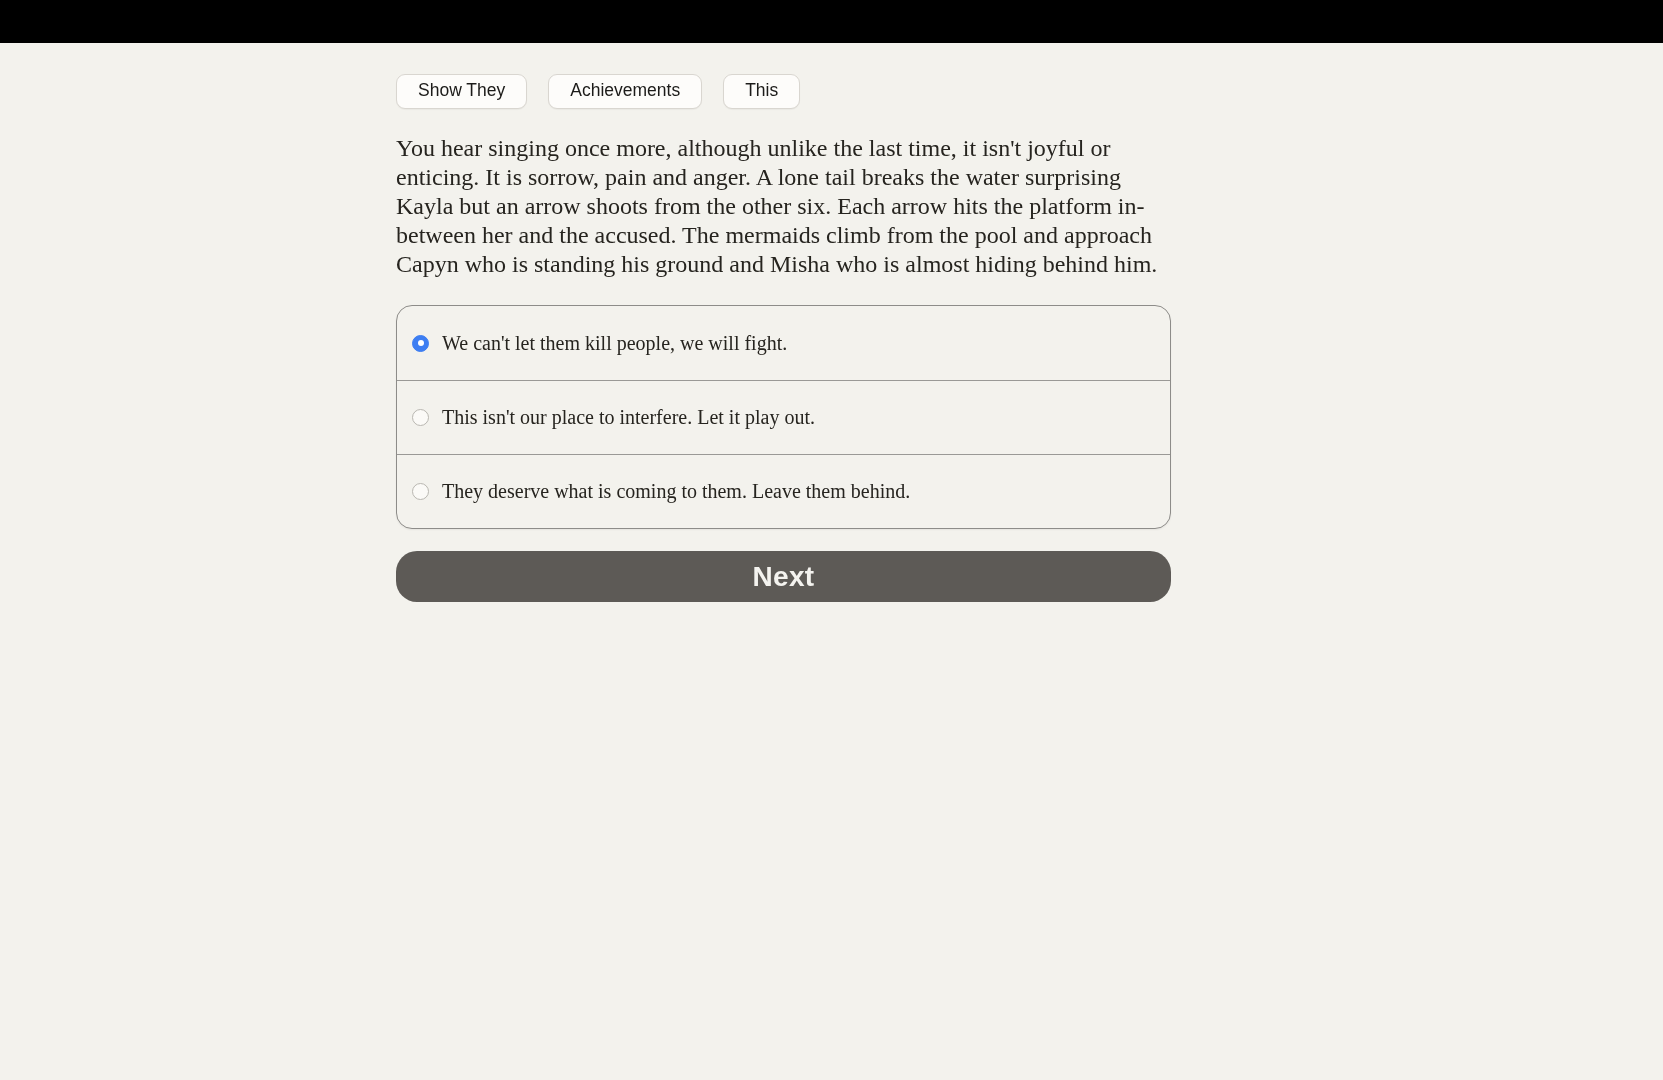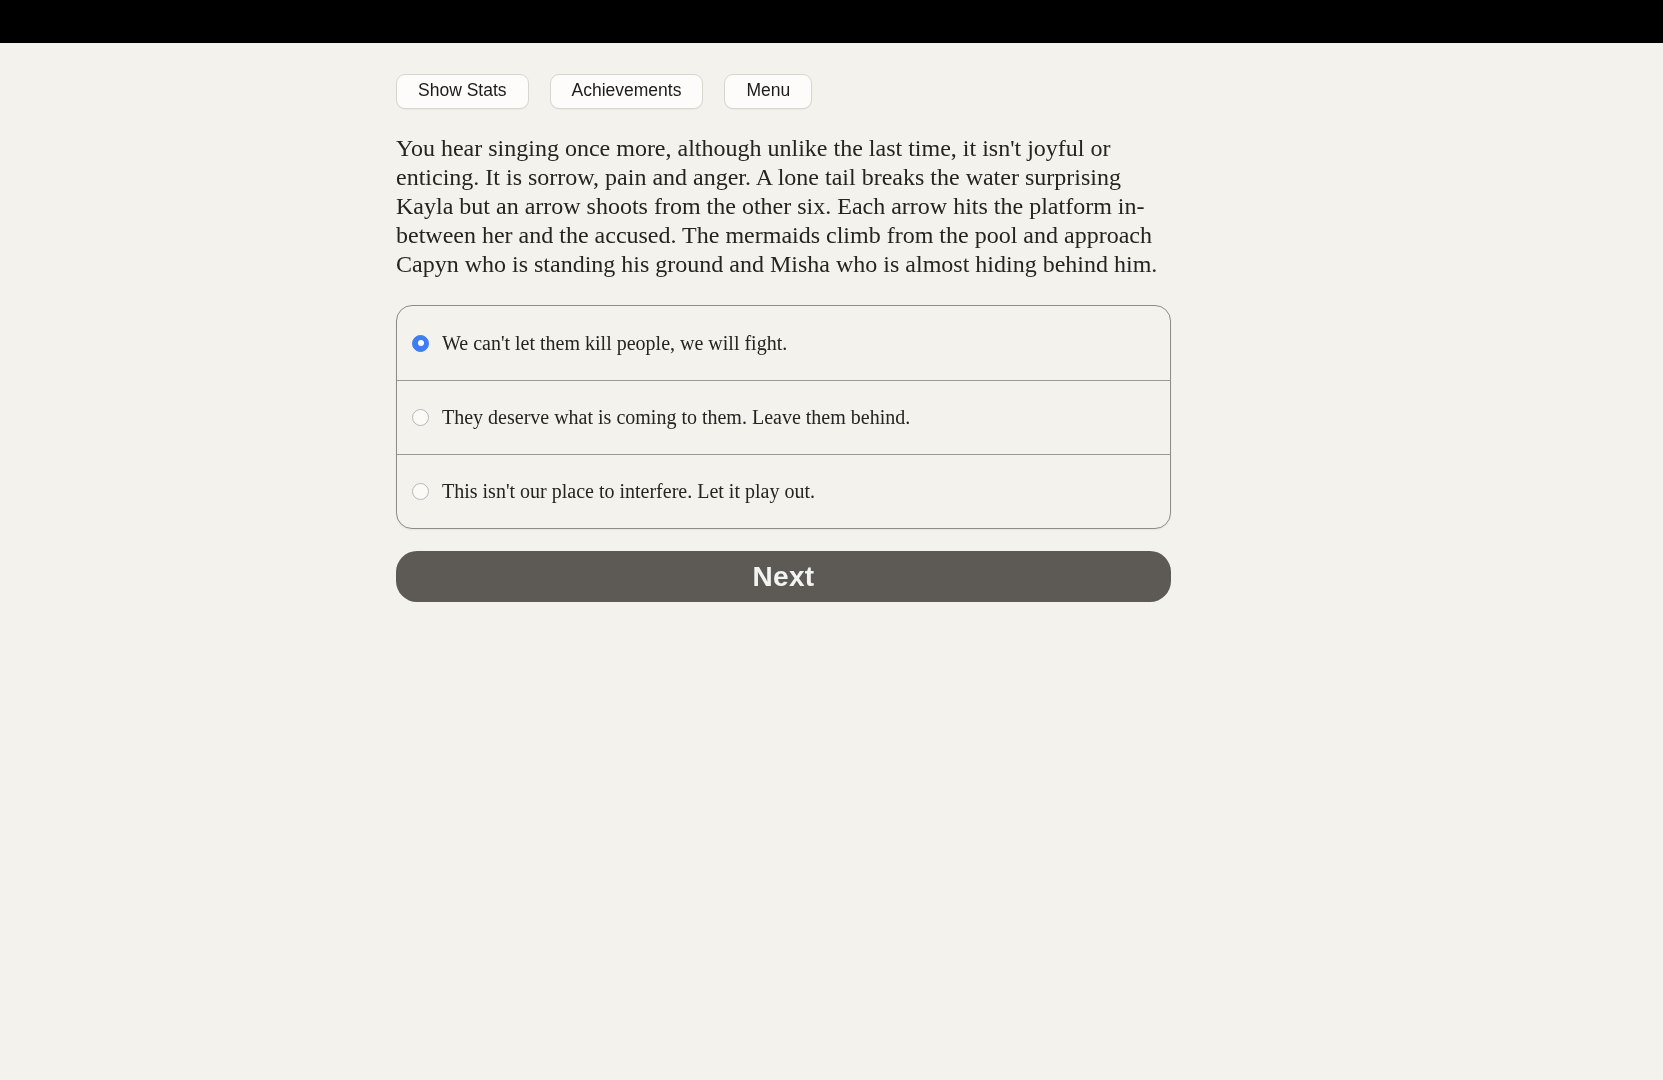--- a/index.html
+++ b/index.html
@@ -104,39 +104,39 @@
   }
 </style>
 </head>
 <body>
 
 <div class="top-bar"></div>
 
 <div class="content">
 
   <div class="toolbar">
-    <button class="toolbar-btn">Show Stats</button>
+    <button class="toolbar-btn">Show They</button>
     <button class="toolbar-btn">Achievements</button>
-    <button class="toolbar-btn">Menu</button>
+    <button class="toolbar-btn">This</button>
   </div>
 
   <div class="story">
     <p>You hear singing once more, although unlike the last time, it isn't joyful or enticing. It is sorrow, pain and anger. A lone tail breaks the water surprising Kayla but an arrow shoots from the other six. Each arrow hits the platform in-between her and the accused. The mermaids climb from the pool and approach Capyn who is standing his ground and Misha who is almost hiding behind him.</p>
   </div>
 
   <div class="choices">
     <div class="choice-row">
       <span class="radio checked"></span>
       <span class="choice-label">We can't let them kill people, we will fight.</span>
     </div>
     <div class="choice-row">
       <span class="radio"></span>
-      <span class="choice-label">They deserve what is coming to them. Leave them behind.</span>
+      <span class="choice-label">This isn't our place to interfere. Let it play out.</span>
     </div>
     <div class="choice-row">
       <span class="radio"></span>
-      <span class="choice-label">This isn't our place to interfere. Let it play out.</span>
+      <span class="choice-label">They deserve what is coming to them. Leave them behind.</span>
     </div>
   </div>
 
   <button class="next-btn">Next</button>
 
 </div>
 
 </body></html>

